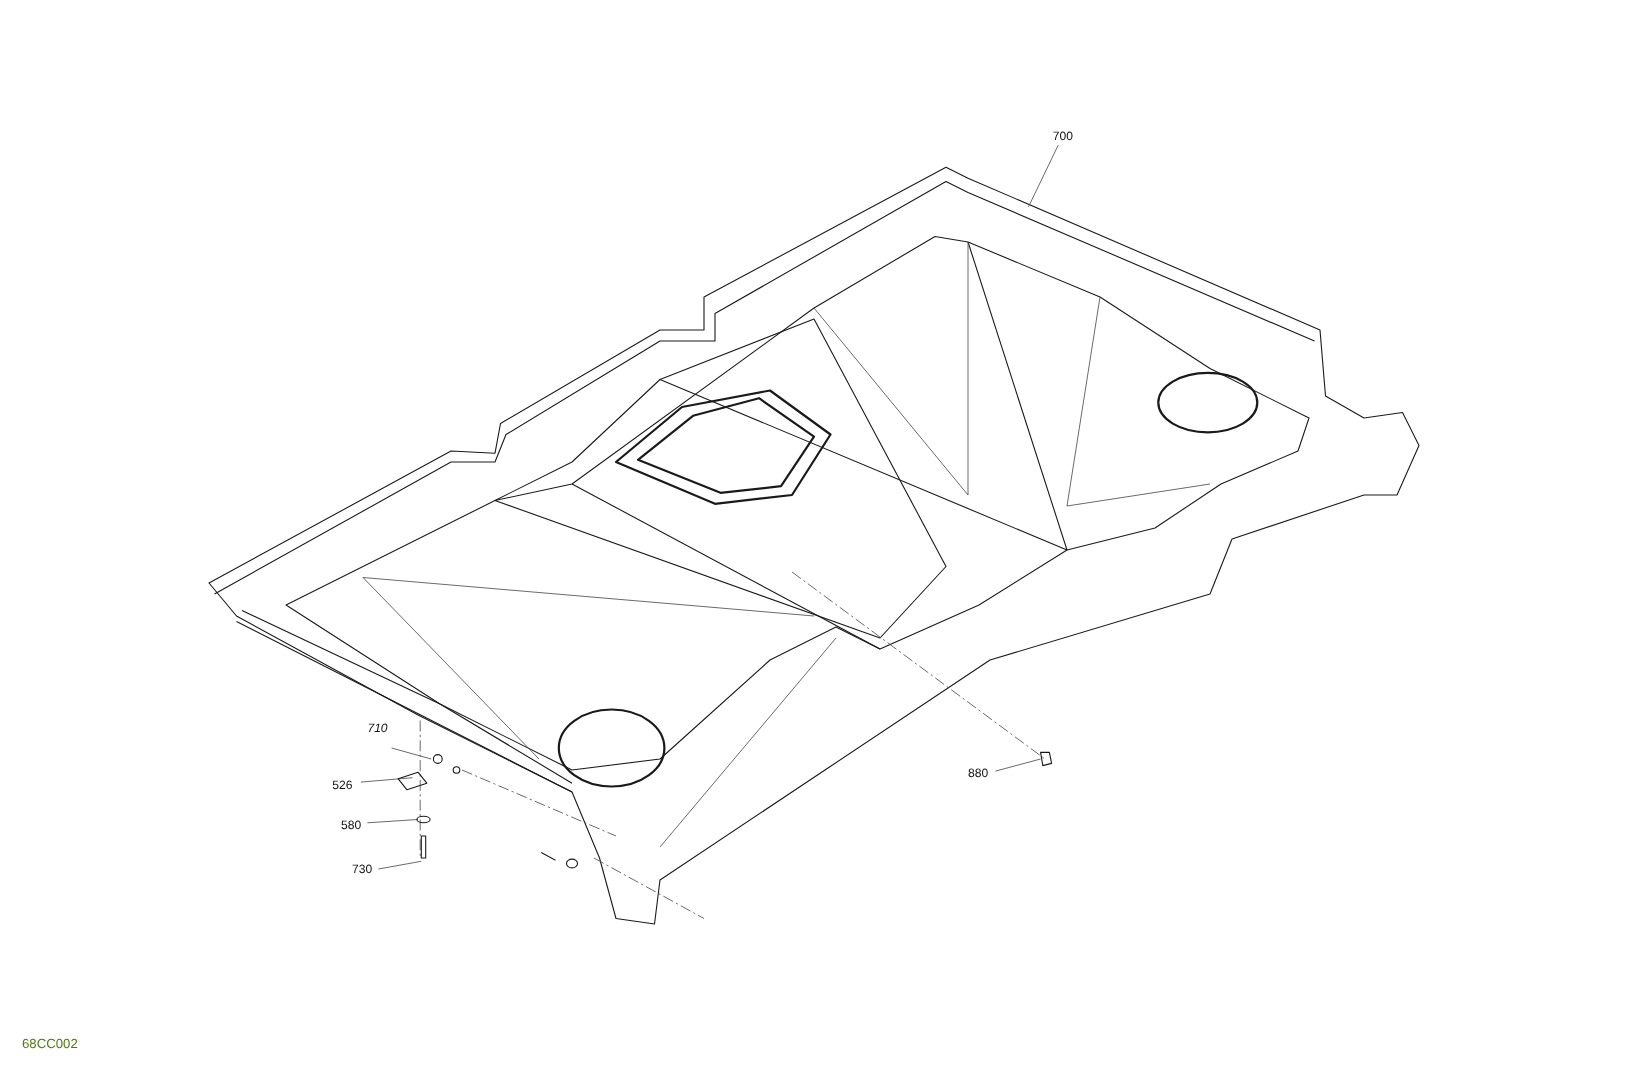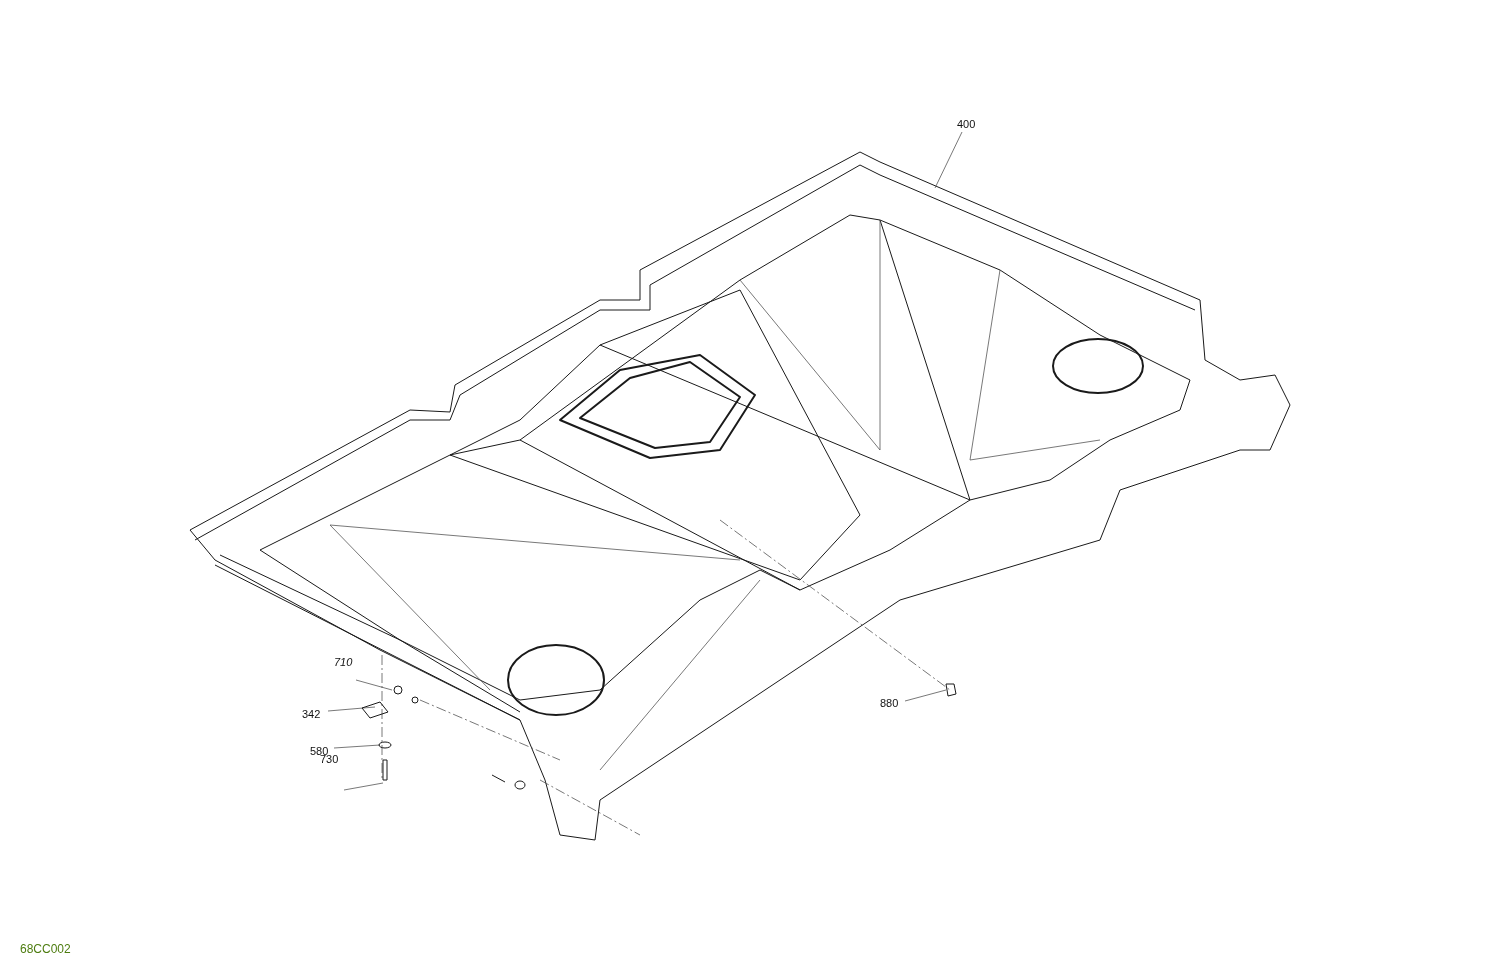--- a/index.html
+++ b/index.html
@@ -42,19 +42,19 @@
     <circle cx="415" cy="700" r="3"></circle>
     <path d="M362 708 L380 702 L388 712 L370 718 Z"></path>
     <ellipse cx="385" cy="745" rx="6" ry="3"></ellipse>
     <path d="M383 760 L387 760 L387 780 L383 780 Z"></path>
     <ellipse cx="520" cy="785" rx="5" ry="4"></ellipse>
     <path d="M492 775 L505 782"></path>
     <path d="M946 684 L954 684 L956 694 L948 696 Z"></path>
   </g>
 </svg>
 
-<div class="callout" style="left:957px; top:118px;">400</div>
+<div class="callout" style="left:957px; top:118px;">700</div>
 <div class="callout" style="left:334px; top:656px;font-style:italic;">710</div>
-<div class="callout" style="left:302px; top:708px;">342</div>
+<div class="callout" style="left:302px; top:708px;">526</div>
 <div class="callout" style="left:310px; top:745px;">580</div>
-<div class="callout" style="left:320px; top:753px;">730</div>
+<div class="callout" style="left:320px; top:785px;">730</div>
 <div class="callout" style="left:880px; top:697px;text-align:center;">880</div>
 <div class="fig-id">68CC002</div>
 
 </body></html>

